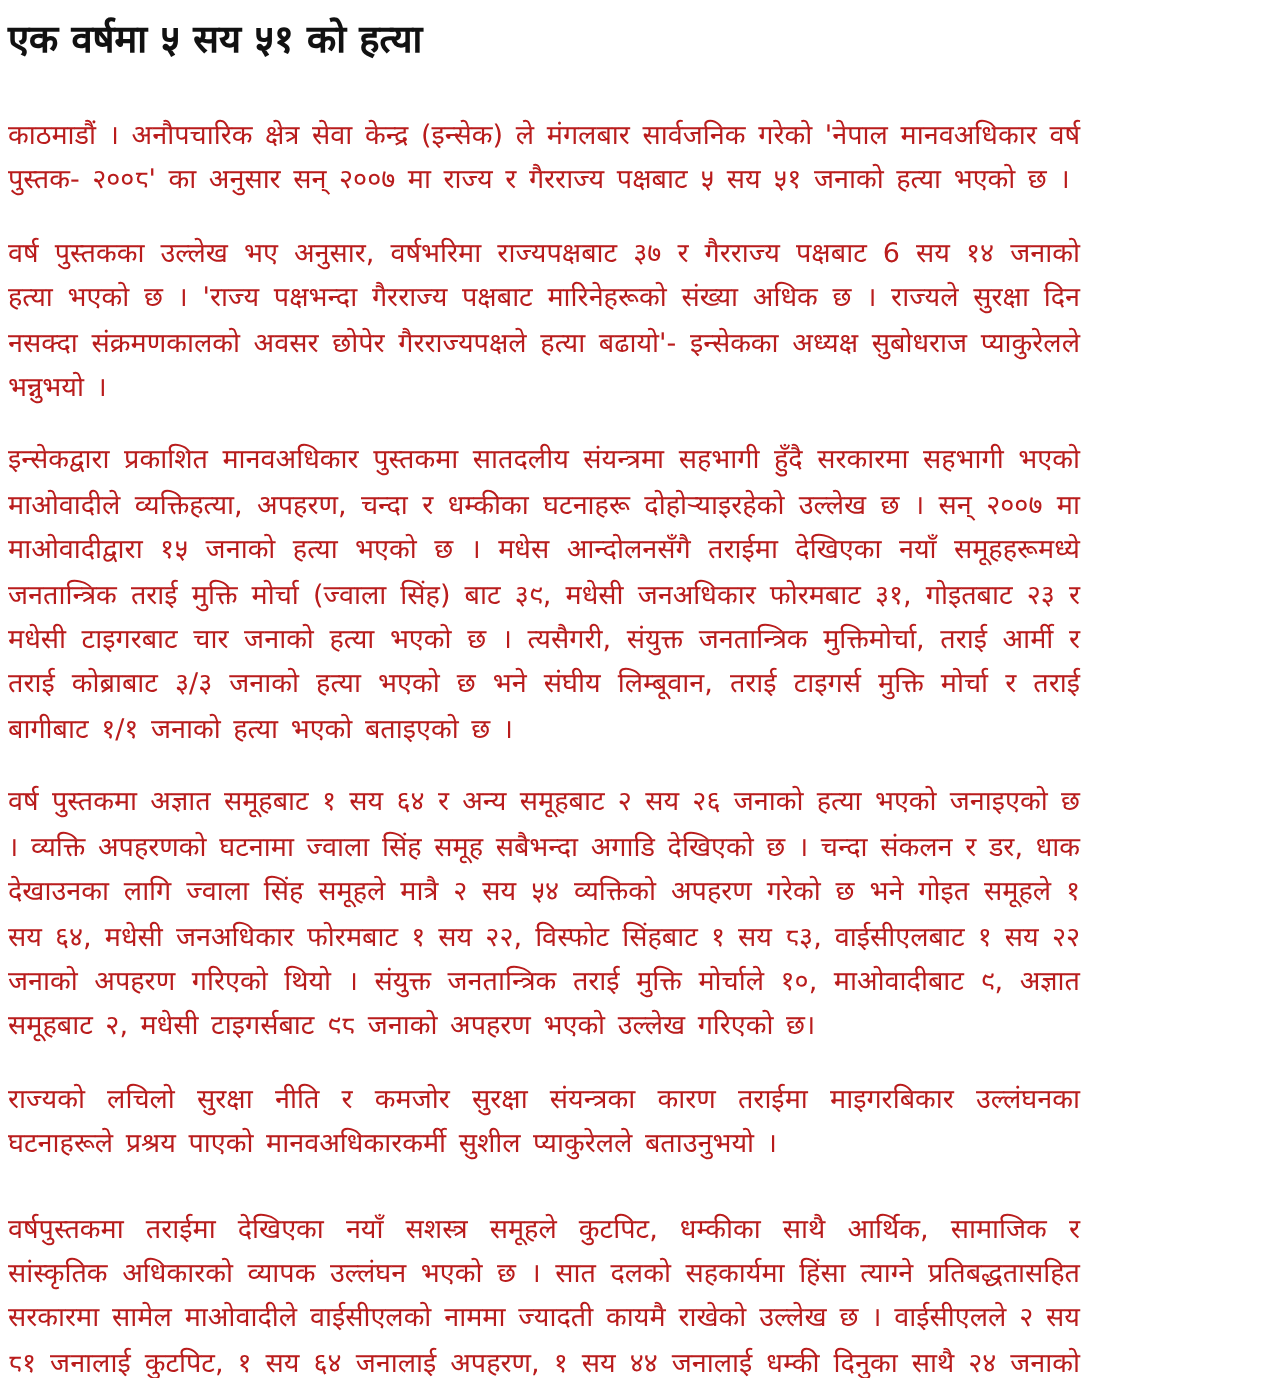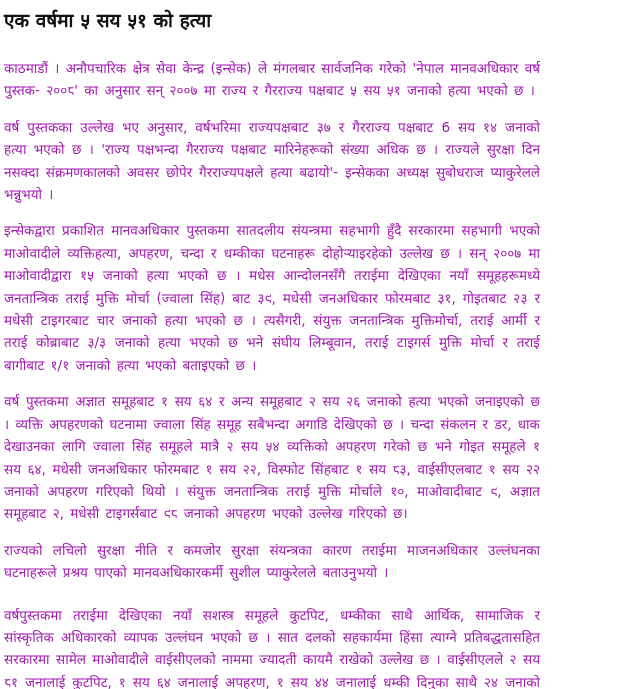--- a/index.html
+++ b/index.html
@@ -21,21 +21,21 @@
     font-weight: bold;
     line-height: 26px;
     margin: 2px 0 24px 0;
     color: #111111;
   }
   .para {
     font-size: 13.5px;
     line-height: 22.4px;
     text-align: justify;
     margin: 0 0 14px 0;
-    color: #a21caf;
+    color: #b91c1c;
     word-spacing: 2px;
   }
   .para:last-child {
     margin-bottom: 0;
     margin-top: 20px;
   }
 </style>
 </head>
 <body>
 
@@ -43,16 +43,16 @@
   <h1 class="headline">एक वर्षमा ५ सय ५१ को हत्या</h1>
 
   <p class="para">काठमाडौं । अनौपचारिक क्षेत्र सेवा केन्द्र (इन्सेक) ले मंगलबार सार्वजनिक गरेको 'नेपाल मानवअधिकार वर्ष पुस्तक- २००८' का अनुसार सन् २००७ मा राज्य र गैरराज्य पक्षबाट ५ सय ५१ जनाको हत्या भएको छ ।</p>
 
   <p class="para">वर्ष पुस्तकका उल्लेख भए अनुसार, वर्षभरिमा राज्यपक्षबाट ३७ र गैरराज्य पक्षबाट 6 सय १४ जनाको हत्या भएको छ । 'राज्य पक्षभन्दा गैरराज्य पक्षबाट मारिनेहरूको संख्या अधिक छ । राज्यले सुरक्षा दिन नसक्दा संक्रमणकालको अवसर छोपेर गैरराज्यपक्षले हत्या बढायो'- इन्सेकका अध्यक्ष सुबोधराज प्याकुरेलले भन्नुभयो ।</p>
 
   <p class="para">इन्सेकद्वारा प्रकाशित मानवअधिकार पुस्तकमा सातदलीय संयन्त्रमा सहभागी हुँदै सरकारमा सहभागी भएको माओवादीले व्यक्तिहत्या, अपहरण, चन्दा र धम्कीका घटनाहरू दोहोऱ्याइरहेको उल्लेख छ । सन् २००७ मा माओवादीद्वारा १५ जनाको हत्या भएको छ । मधेस आन्दोलनसँगै तराईमा देखिएका नयाँ समूहहरूमध्ये जनतान्त्रिक तराई मुक्ति मोर्चा (ज्वाला सिंह) बाट ३९, मधेसी जनअधिकार फोरमबाट ३१, गोइतबाट २३ र मधेसी टाइगरबाट चार जनाको हत्या भएको छ । त्यसैगरी, संयुक्त जनतान्त्रिक मुक्तिमोर्चा, तराई आर्मी र तराई कोब्राबाट ३/३ जनाको हत्या भएको छ भने संघीय लिम्बूवान, तराई टाइगर्स मुक्ति मोर्चा र तराई बागीबाट १/१ जनाको हत्या भएको बताइएको छ ।</p>
 
   <p class="para">वर्ष पुस्तकमा अज्ञात समूहबाट १ सय ६४ र अन्य समूहबाट २ सय २६ जनाको हत्या भएको जनाइएको छ । व्यक्ति अपहरणको घटनामा ज्वाला सिंह समूह सबैभन्दा अगाडि देखिएको छ । चन्दा संकलन र डर, धाक देखाउनका लागि ज्वाला सिंह समूहले मात्रै २ सय ५४ व्यक्तिको अपहरण गरेको छ भने गोइत समूहले १ सय ६४, मधेसी जनअधिकार फोरमबाट १ सय २२, विस्फोट सिंहबाट १ सय ८३, वाईसीएलबाट १ सय २२ जनाको अपहरण गरिएको थियो । संयुक्त जनतान्त्रिक तराई मुक्ति मोर्चाले १०, माओवादीबाट ९, अज्ञात समूहबाट २, मधेसी टाइगर्सबाट ९८ जनाको अपहरण भएको उल्लेख गरिएको छ।</p>
 
-  <p class="para">राज्यको लचिलो सुरक्षा नीति र कमजोर सुरक्षा संयन्त्रका कारण तराईमा माजनअधिकार उल्लंघनका घटनाहरूले प्रश्रय पाएको मानवअधिकारकर्मी सुशील प्याकुरेलले बताउनुभयो ।</p>
+  <p class="para">राज्यको लचिलो सुरक्षा नीति र कमजोर सुरक्षा संयन्त्रका कारण तराईमा माइगरबिकार उल्लंघनका घटनाहरूले प्रश्रय पाएको मानवअधिकारकर्मी सुशील प्याकुरेलले बताउनुभयो ।</p>
 
   <p class="para">वर्षपुस्तकमा तराईमा देखिएका नयाँ सशस्त्र समूहले कुटपिट, धम्कीका साथै आर्थिक, सामाजिक र सांस्कृतिक अधिकारको व्यापक उल्लंघन भएको छ । सात दलको सहकार्यमा हिंसा त्याग्ने प्रतिबद्धतासहित सरकारमा सामेल माओवादीले वाईसीएलको नाममा ज्यादती कायमै राखेको उल्लेख छ । वाईसीएलले २ सय ८१ जनालाई कुटपिट, १ सय ६४ जनालाई अपहरण, १ सय ४४ जनालाई धम्की दिनुका साथै २४ जनाको सामाजिक अधिकार हनन र १० जनालाई अमानवीय व्यवहार गर्नुका साथै ७ जनालाई घाइते बनाएका छन् ।</p>
 </div>
 
 </body></html>

